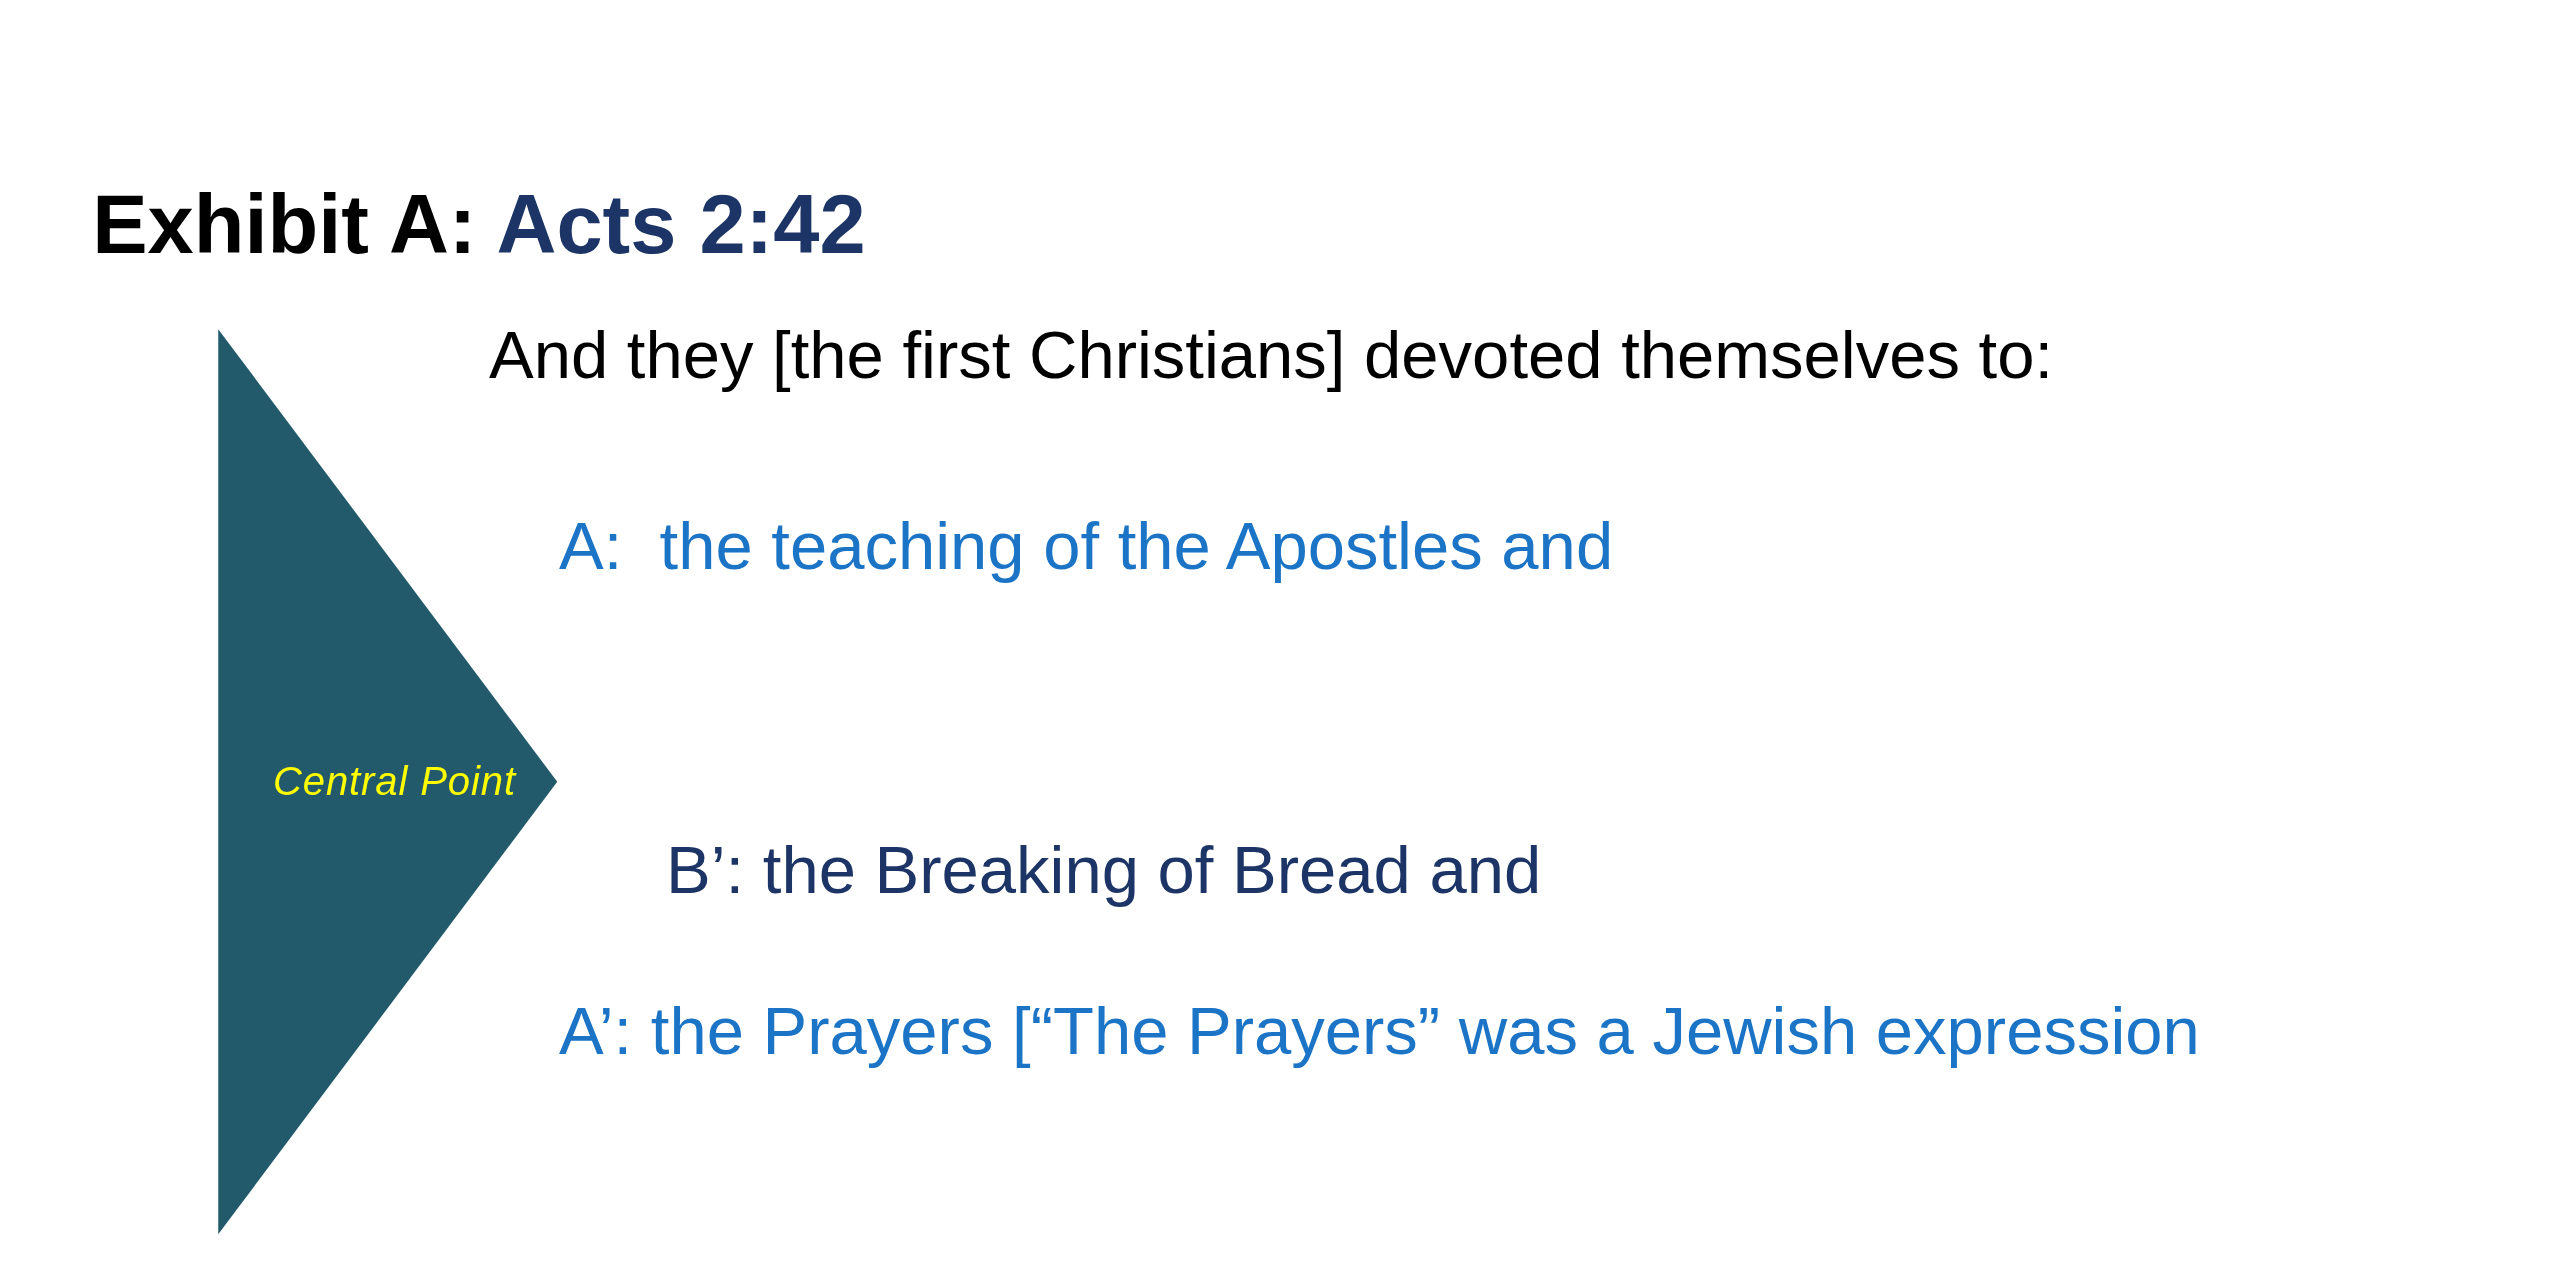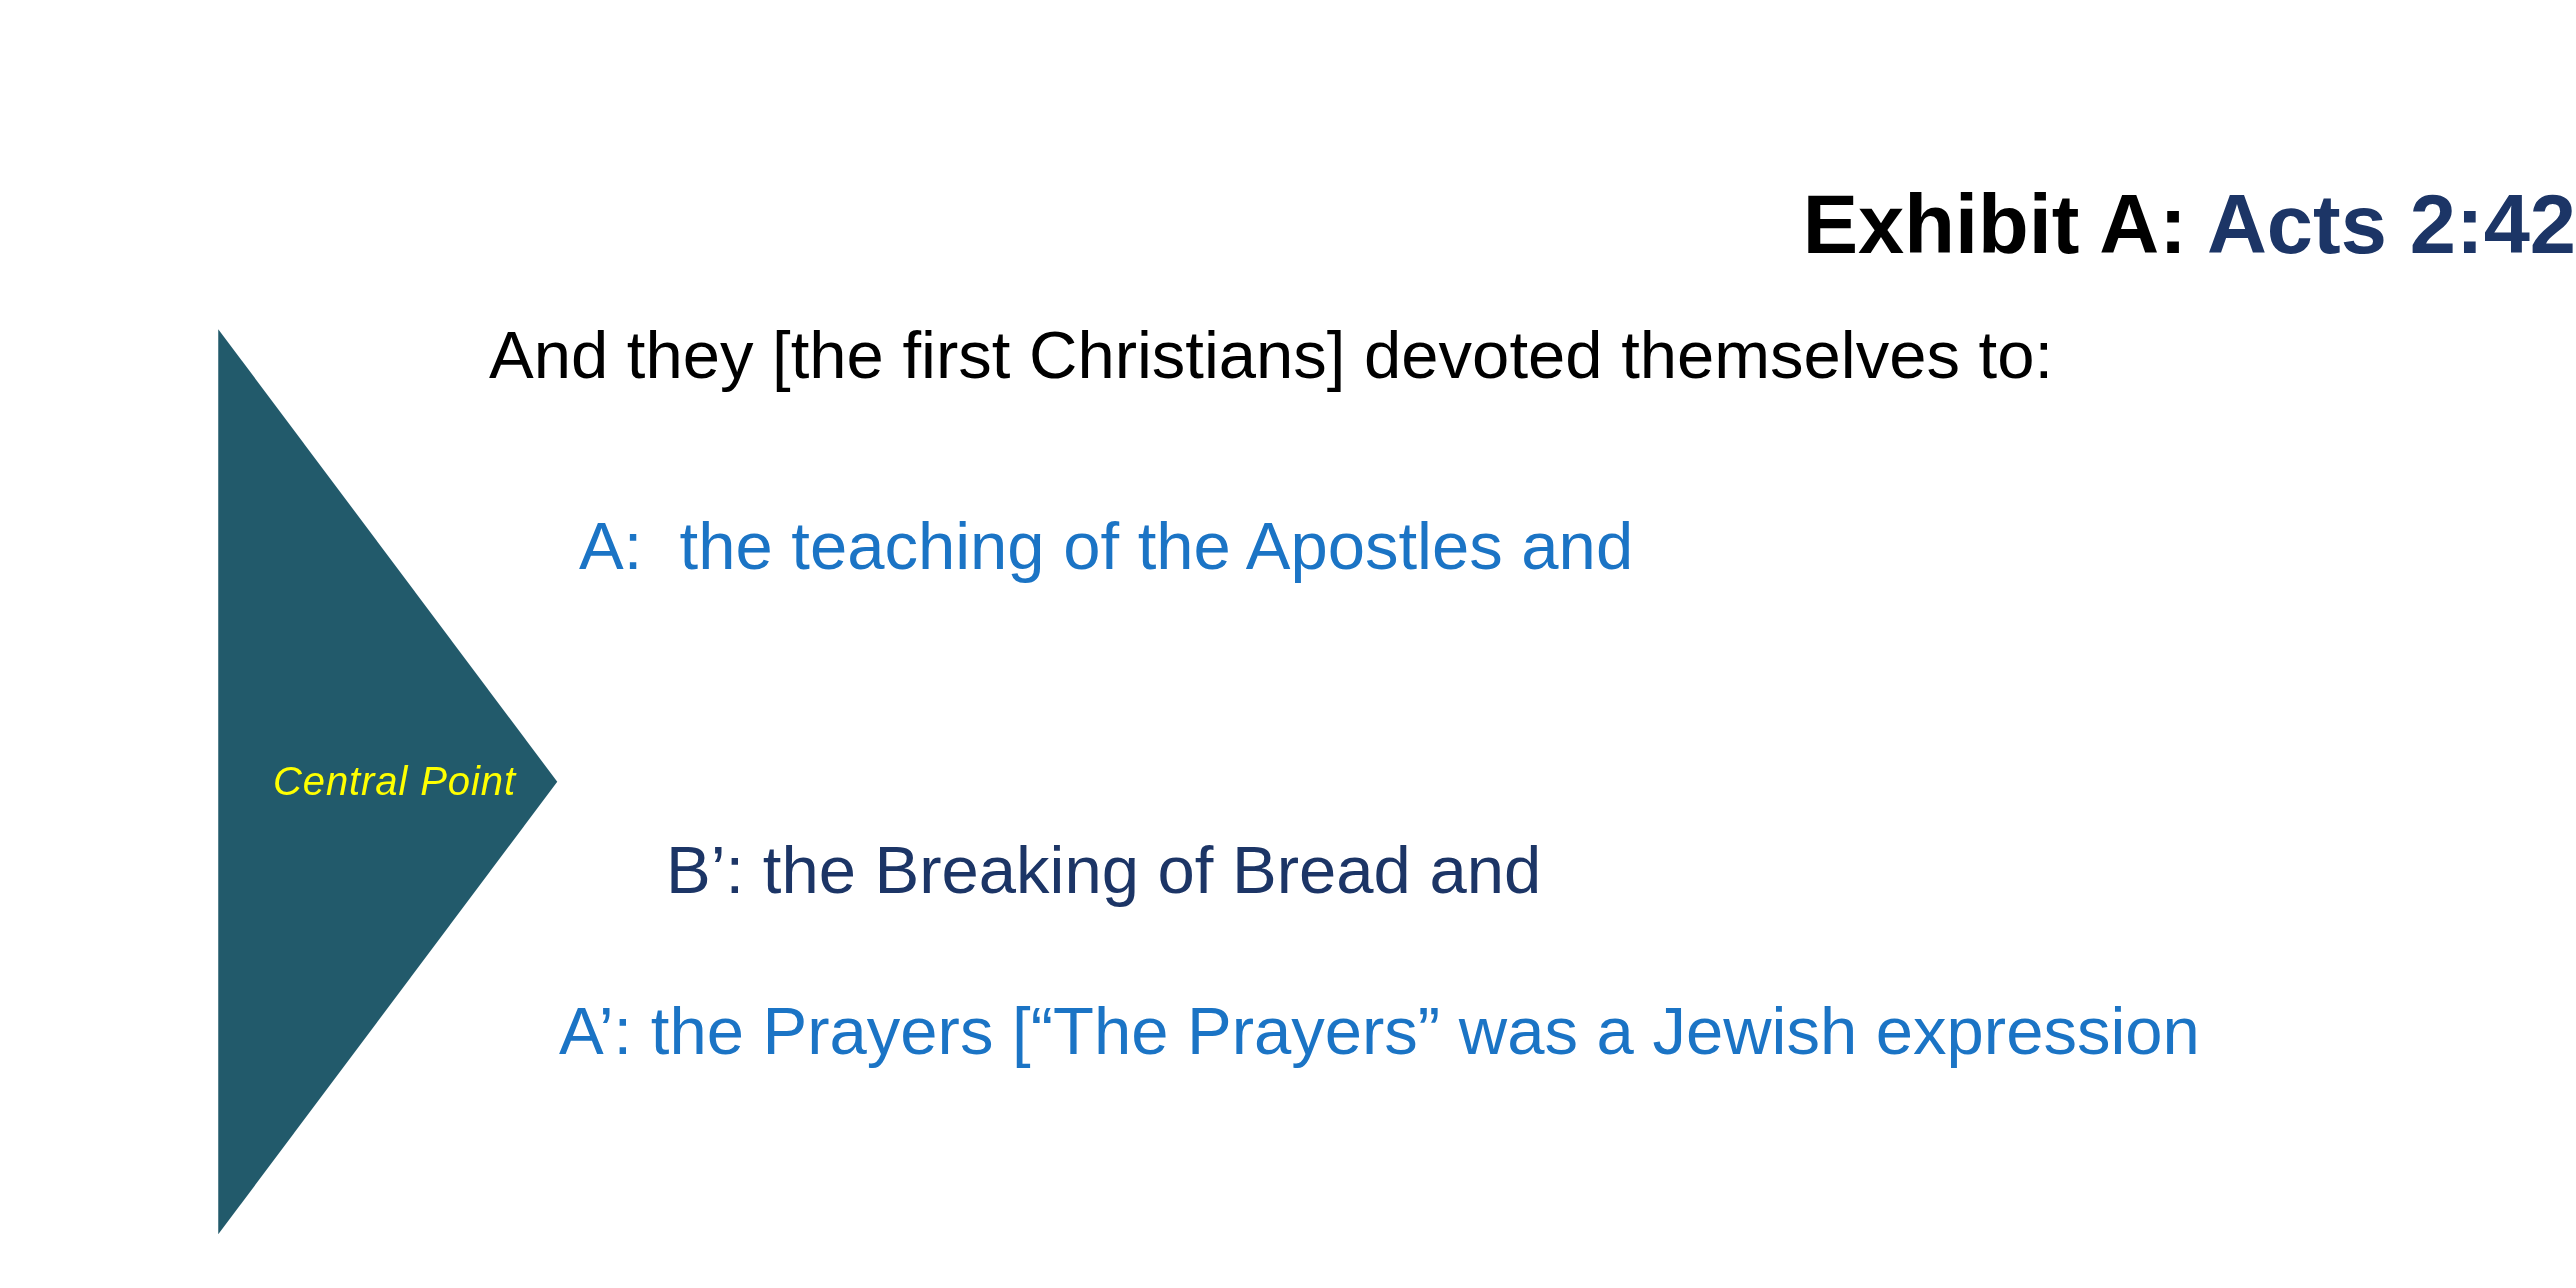--- a/index.html
+++ b/index.html
@@ -13,34 +13,34 @@
     height: 1288px;
     background: #FFFFFF;
     overflow: hidden;
     font-family: "Liberation Sans", sans-serif;
   }
   .slide-title {
     position: absolute;
     top: 100px;
     left: 0;
     width: 2576px;
-    text-align: right;
+    text-align: left;
     font-size: 83px;
     line-height: 83px;
     font-weight: bold;
     white-space: pre;
   }
   .body-line {
     position: absolute;
     font-size: 67px;
     line-height: 65px;
     white-space: pre;
   }
   .line-intro   { left: 489px; top: 322px; }
-  .line-a       { left: 579px; top: 513px; }
+  .line-a       { left: 559px; top: 513px; }
   .line-b       { left: 666px; top: 676px; }
   .line-bprime  { left: 666px; top: 837px; }
   .line-aprime1 { left: 559px; top: 998px; }
   .line-aprime2 { left: 655px; top: 1096px; }
   .italic { font-style: italic; }
   .arrow-svg {
     position: absolute;
     left: 0;
     top: 0;
     width: 2576px;

